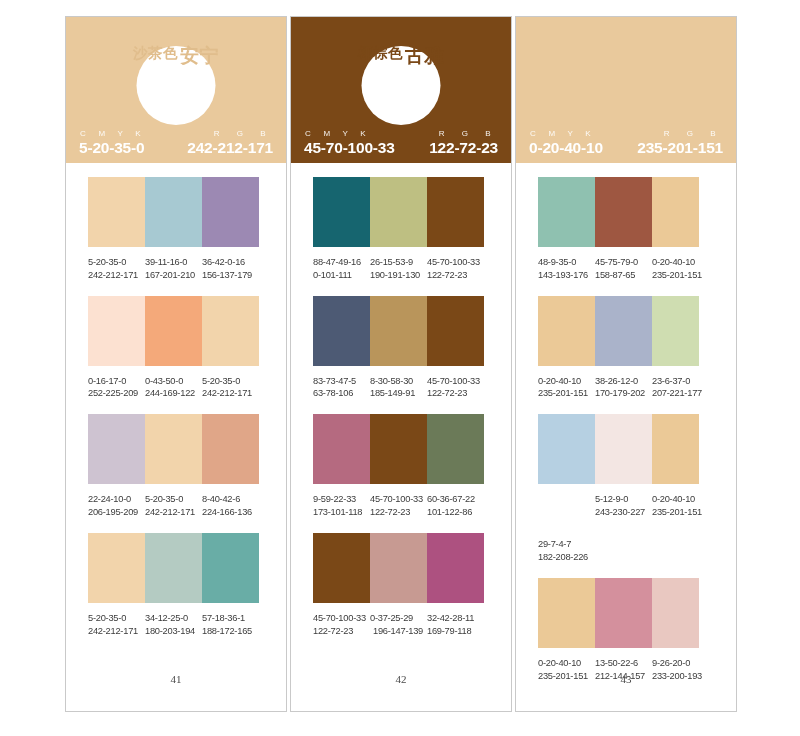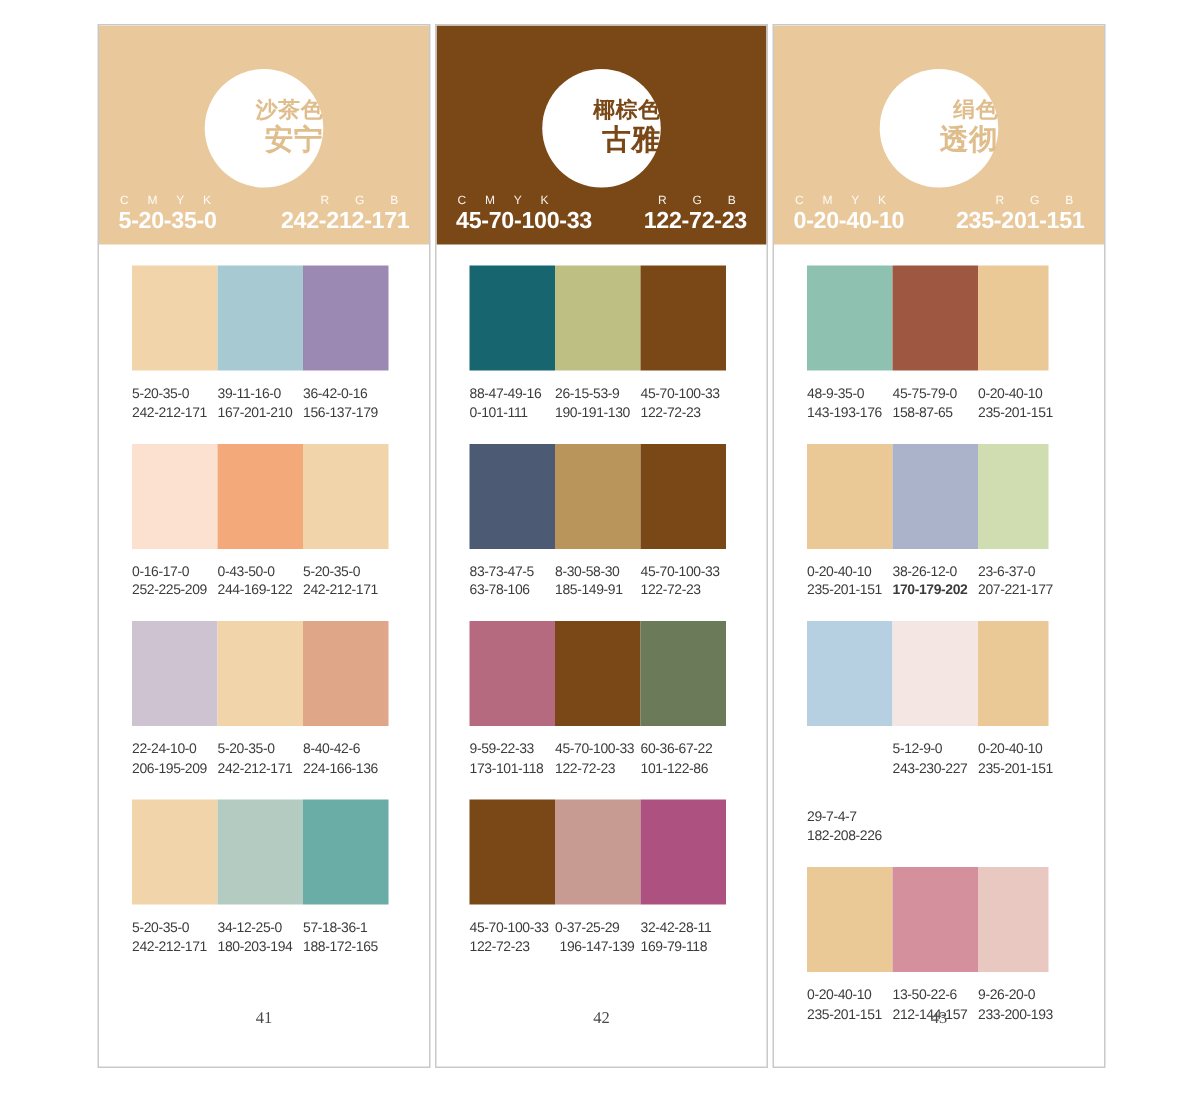--- a/index.html
+++ b/index.html
@@ -38,22 +38,22 @@
   }
   .badge {
     position: absolute;
     left: 50%;
     top: 29px;
     transform: translateX(-50%);
     width: 79px; height: 79px;
     border-radius: 50%;
     background: #ffffff;
     display: flex;
-    flex-direction: column;
-    align-items: flex-end;
+    flex-direction: row;
+    align-items: flex-start;
     justify-content: center;
     gap: 2px;
   }
   .badge-name {
     font-size: 14.5px;
     font-weight: bold;
     letter-spacing: 0.5px;
     line-height: 1.05;
     white-space: nowrap;
   }
@@ -340,24 +340,20 @@
               <div class="lbl" style="color: rgb(59, 59, 59);">32-42-28-11</div>
               <div class="lbl" style="color: rgb(59, 59, 59);">169-79-118</div>
             </div>
           </div>
         </div>
       </div>
       <div class="page-number">42</div>
     </div>
     <div class="card clipped" id="card-2">
       <div class="card-header" style="background: rgb(233, 201, 156);">
-        <div class="badge">
-          <div class="badge-name" style="color: rgb(224, 189, 140);">绢色</div>
-          <div class="badge-attr" style="color: rgb(224, 189, 140);">透彻</div>
-        </div>
         <div class="header-codes">
           <div class="code-group">
             <div class="code-letters">C M Y K</div>
             <div class="code-value">0-20-40-10</div>
           </div>
           <div class="code-group right">
             <div class="code-letters rgb">R G B</div>
             <div class="code-value">235-201-151</div>
           </div>
         </div>
@@ -390,21 +386,21 @@
             <div class="swatch" style="background: rgb(170, 179, 202);"></div>
             <div class="swatch" style="background: rgb(207, 221, 177);"></div>
           </div>
           <div class="labels">
             <div class="label-cell">
               <div class="lbl" style="color: rgb(59, 59, 59);">0-20-40-10</div>
               <div class="lbl" style="color: rgb(59, 59, 59);">235-201-151</div>
             </div>
             <div class="label-cell">
               <div class="lbl" style="color: rgb(59, 59, 59);">38-26-12-0</div>
-              <div class="lbl" style="color: rgb(59, 59, 59); font-weight: bold;">170-179-202</div>
+              <div class="lbl" style="color: rgb(59, 59, 59);">170-179-202</div>
             </div>
             <div class="label-cell">
               <div class="lbl" style="color: rgb(59, 59, 59);">23-6-37-0</div>
               <div class="lbl" style="color: rgb(59, 59, 59);">207-221-177</div>
             </div>
           </div>
         </div>
         <div class="row">
           <div class="swatches">
             <div class="swatch" style="background: rgb(182, 208, 226);"></div>

